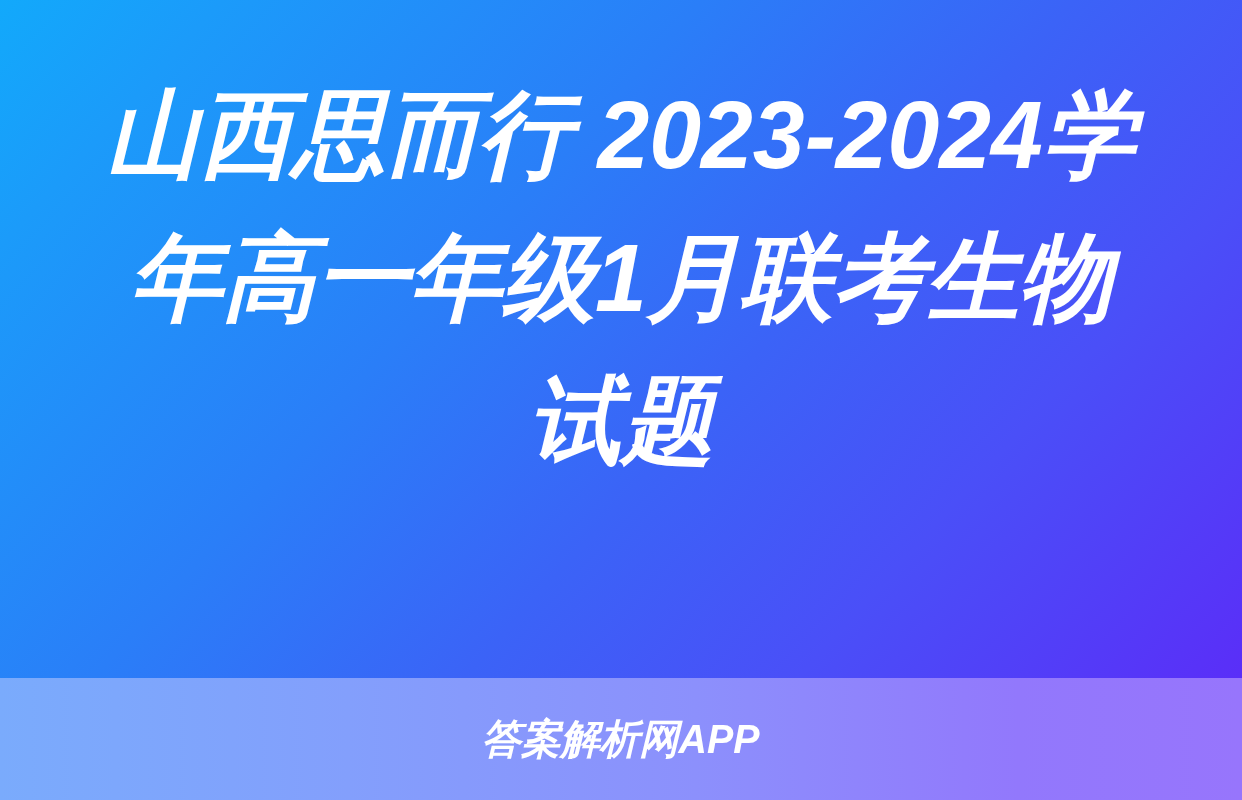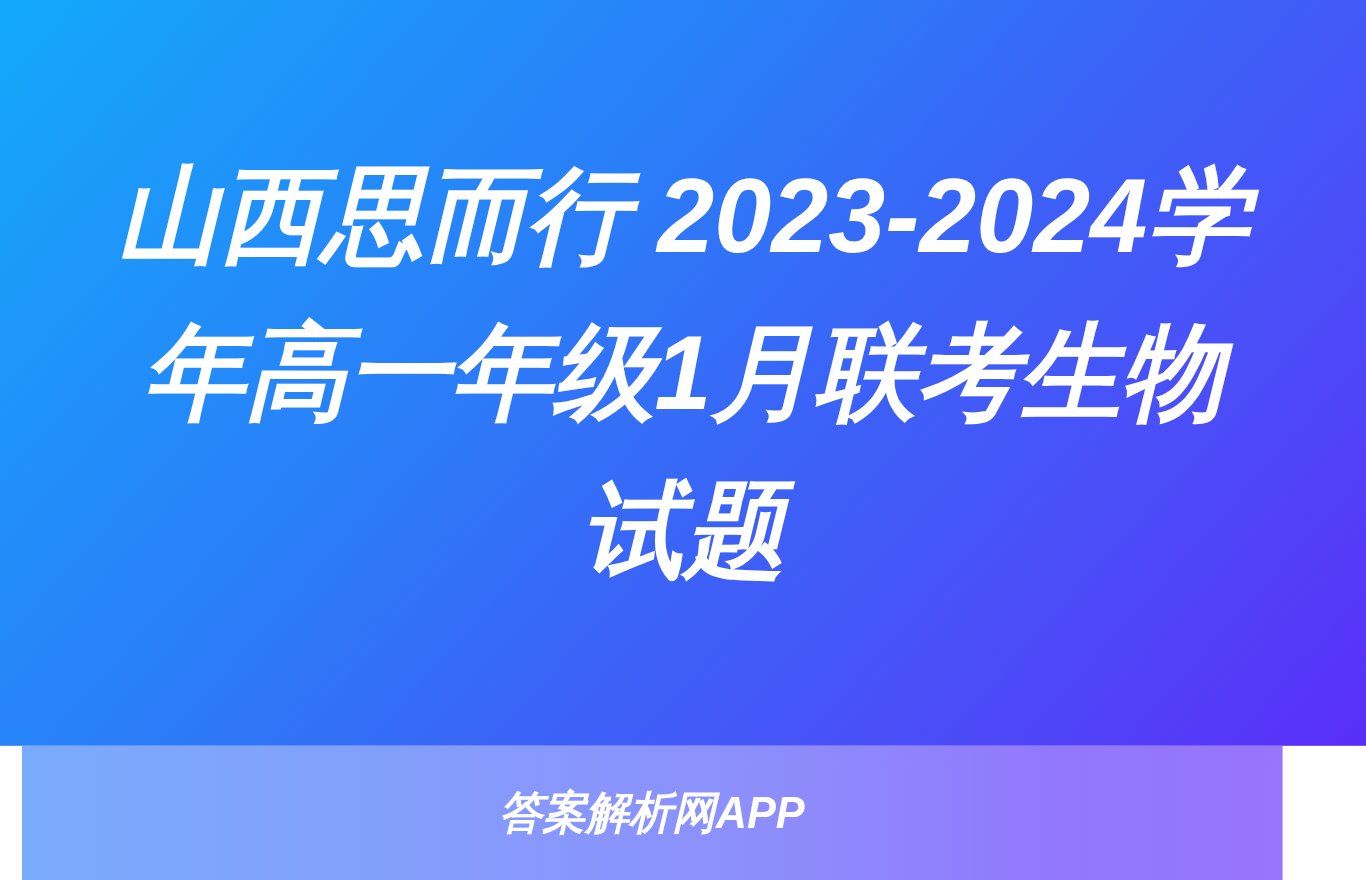--- a/index.html
+++ b/index.html
@@ -36,21 +36,20 @@
   }
 
   
   #title-block {
     position: absolute;
     left: 0;
     top: 0;
     width: 1242px;
     height: 678px;
     display: flex;
-    align-items: center;
     justify-content: center;
     box-sizing: border-box;
     padding: 0 72px;
   }
 
   #title-text {
     width: 100%;
     text-align: center;
     color: #ffffff;
     font-size: 96px;
@@ -62,32 +61,31 @@
     transform: scaleX(0.97);
     transform-origin: center center;
     text-rendering: geometricPrecision;
   }
 
   
   #footer-band {
     position: absolute;
     left: 0;
     top: 678px;
-    width: 1146px;
+    width: 1242px;
     height: 122px;
     background: linear-gradient(90deg,
                 #7aabfc 0%,
                 #839ffc 28%,
                 #8c90fc 56%,
                 #9278fc 82%,
                 #9775fc 100%);
     display: flex;
     align-items: center;
     justify-content: center;
-    margin-left: 20px;
   }
 
   #watermark {
     color: #ffffff;
     font-size: 41px;
     font-weight: 700;
     font-style: italic;
     line-height: 1;
     letter-spacing: 0px;
     transform: scaleX(0.96);

